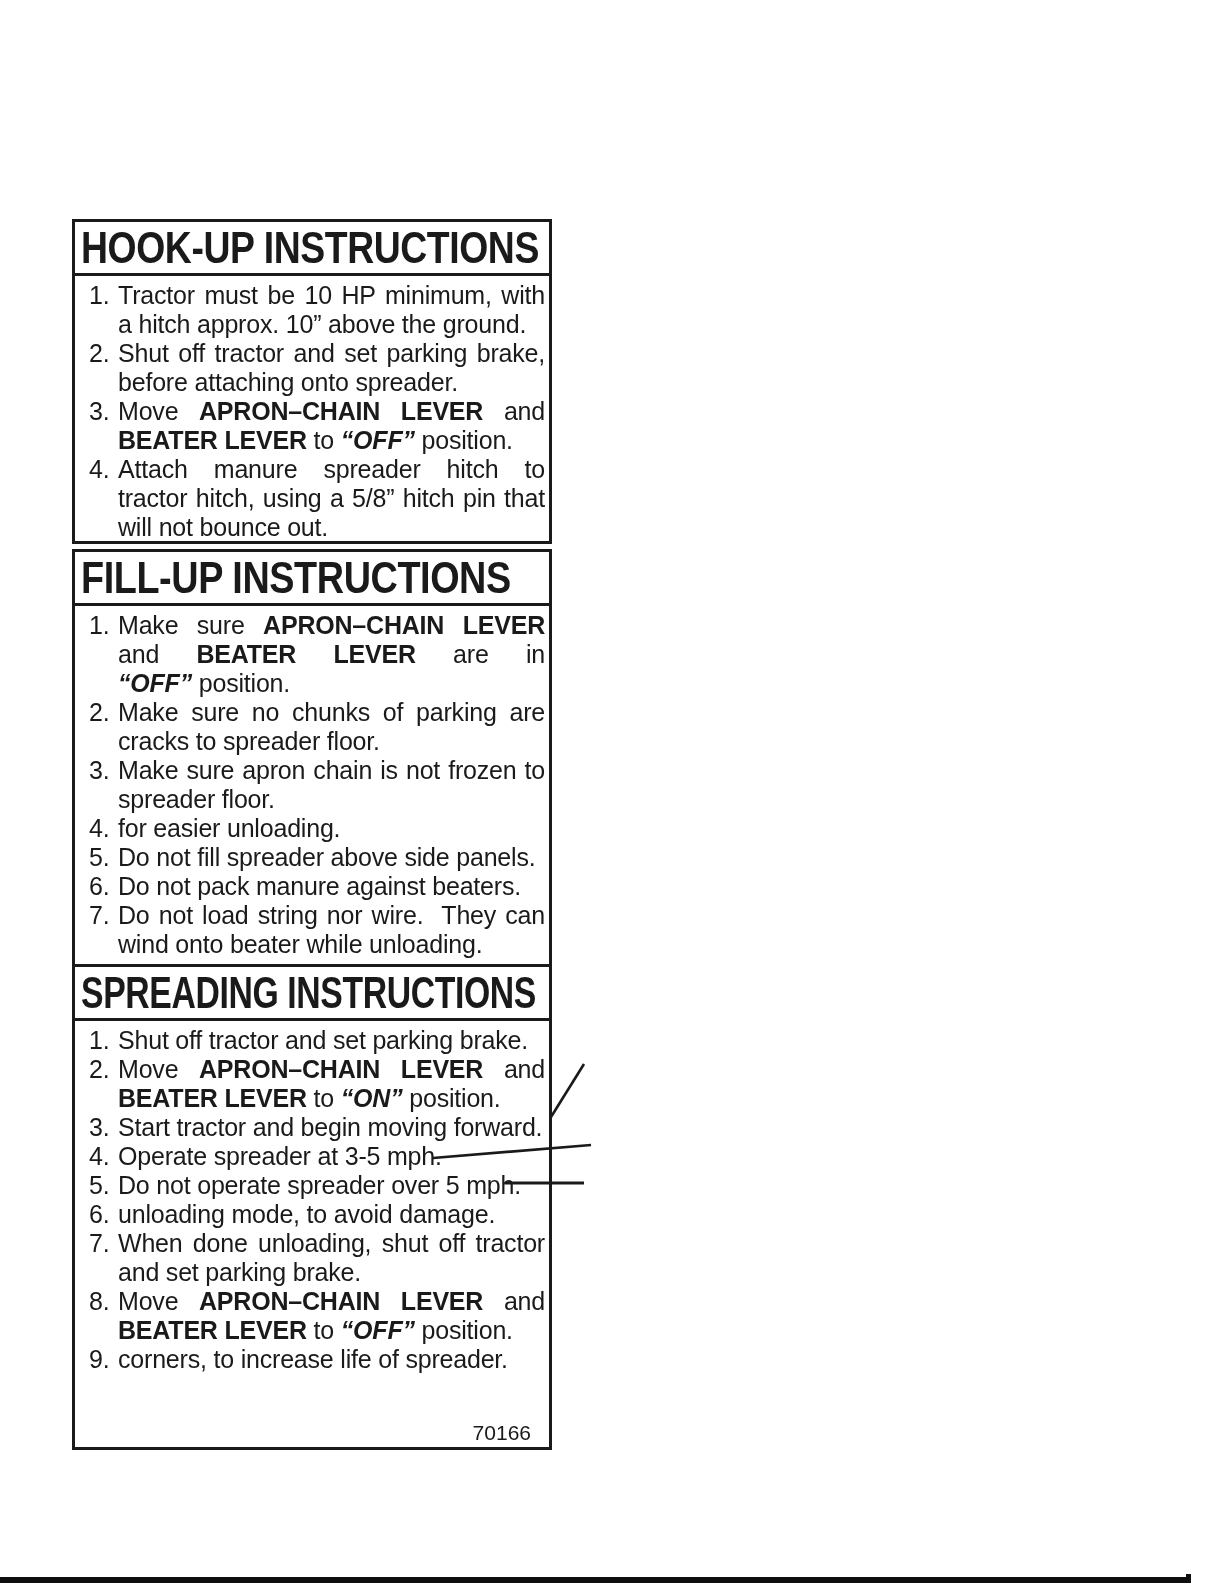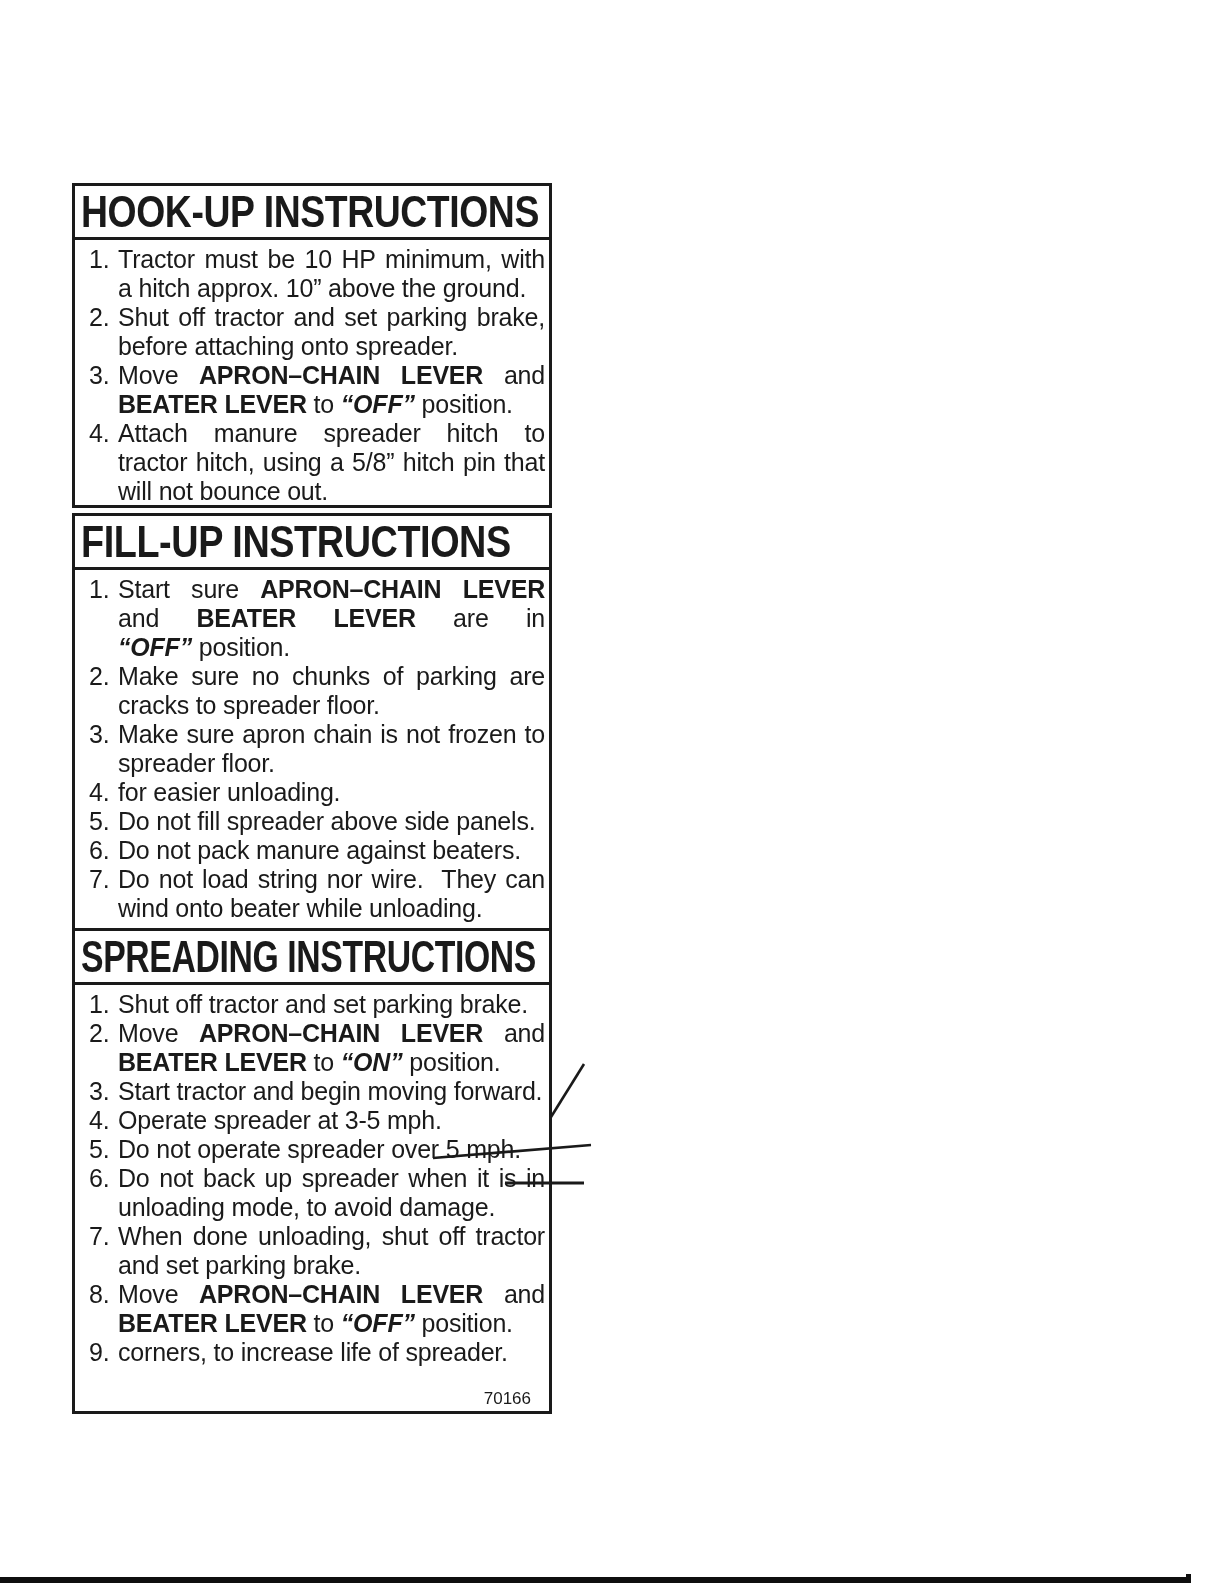--- a/index.html
+++ b/index.html
@@ -10,20 +10,21 @@
     font-family:"Liberation Sans", sans-serif;
     color:#1a1a1a;
     overflow:hidden;
   }
   .label-box{
     position:absolute;
     left:72px;width:480px;
     box-sizing:border-box;
     border:3px solid #1a1a1a;
     background:#ffffff;
+    margin-top:36px;
   }
   .box-hookup   {top:183px;height:325px;}
   .box-fillup   {top:513px;height:449px;}
   .box-spreading{top:928px;height:486px;}
 
   .box-title{
     height:51px;line-height:51px;
     border-bottom:3px solid #1a1a1a;
     padding-left:6px;
     white-space:nowrap;
@@ -60,21 +61,21 @@
   }
   .line.last{
     text-align-last:left;
   }
   .seg-b{font-weight:700;}
   .seg-bi{font-weight:700;font-style:italic;}
 
   .doc-number{
     position:absolute;
     right:18px;bottom:2px;
-    font-size:17px;
+    font-size:21px;
     letter-spacing:0;
   }
   .callout-svg{
     position:absolute;left:0;top:0;
     pointer-events:none;
   }
   .bottom-rule{
     position:absolute;
     left:0;top:1577px;
     width:1191px;height:6px;
@@ -121,21 +122,21 @@
       </div>
   </div>
 
   <div class="label-box box-fillup s1">
     <div class="box-title">
       <span class="tt">FILL-UP INSTRUCTIONS</span>
     </div>
     <div class="box-body">
         <div class="item">
           <span class="num">1.</span>
-          <div class="line"><span class="seg-n">Start sure </span><span class="seg-b">APRON–CHAIN LEVER</span></div>
+          <div class="line"><span class="seg-n">Make sure </span><span class="seg-b">APRON–CHAIN LEVER</span></div>
           <div class="line"><span class="seg-n">and </span><span class="seg-b">BEATER LEVER</span><span class="seg-n"> are in</span></div>
           <div class="line last"><span class="seg-bi">“OFF”</span><span class="seg-n"> position.</span></div>
         </div>
         <div class="item">
           <span class="num">2.</span>
           <div class="line"><span class="seg-n">Make sure no chunks of parking are</span></div>
           <div class="line last"><span class="seg-n">cracks to spreader floor.</span></div>
         </div>
         <div class="item">
           <span class="num">3.</span>
@@ -183,21 +184,20 @@
         <div class="item">
           <span class="num">4.</span>
           <div class="line last"><span class="seg-n">Operate spreader at 3-5 mph.</span></div>
         </div>
         <div class="item">
           <span class="num">5.</span>
           <div class="line last"><span class="seg-n">Do not operate spreader over 5 mph.</span></div>
         </div>
         <div class="item">
           <span class="num">6.</span>
-          <div class="line"><span class="seg-n">Do not back up spreader when it is in</span></div>
           <div class="line last"><span class="seg-n">unloading mode, to avoid damage.</span></div>
         </div>
         <div class="item">
           <span class="num">7.</span>
           <div class="line"><span class="seg-n">When done unloading, shut off tractor</span></div>
           <div class="line last"><span class="seg-n">and set parking brake.</span></div>
         </div>
         <div class="item">
           <span class="num">8.</span>
           <div class="line"><span class="seg-n">Move </span><span class="seg-b">APRON–CHAIN LEVER</span><span class="seg-n"> and</span></div>

